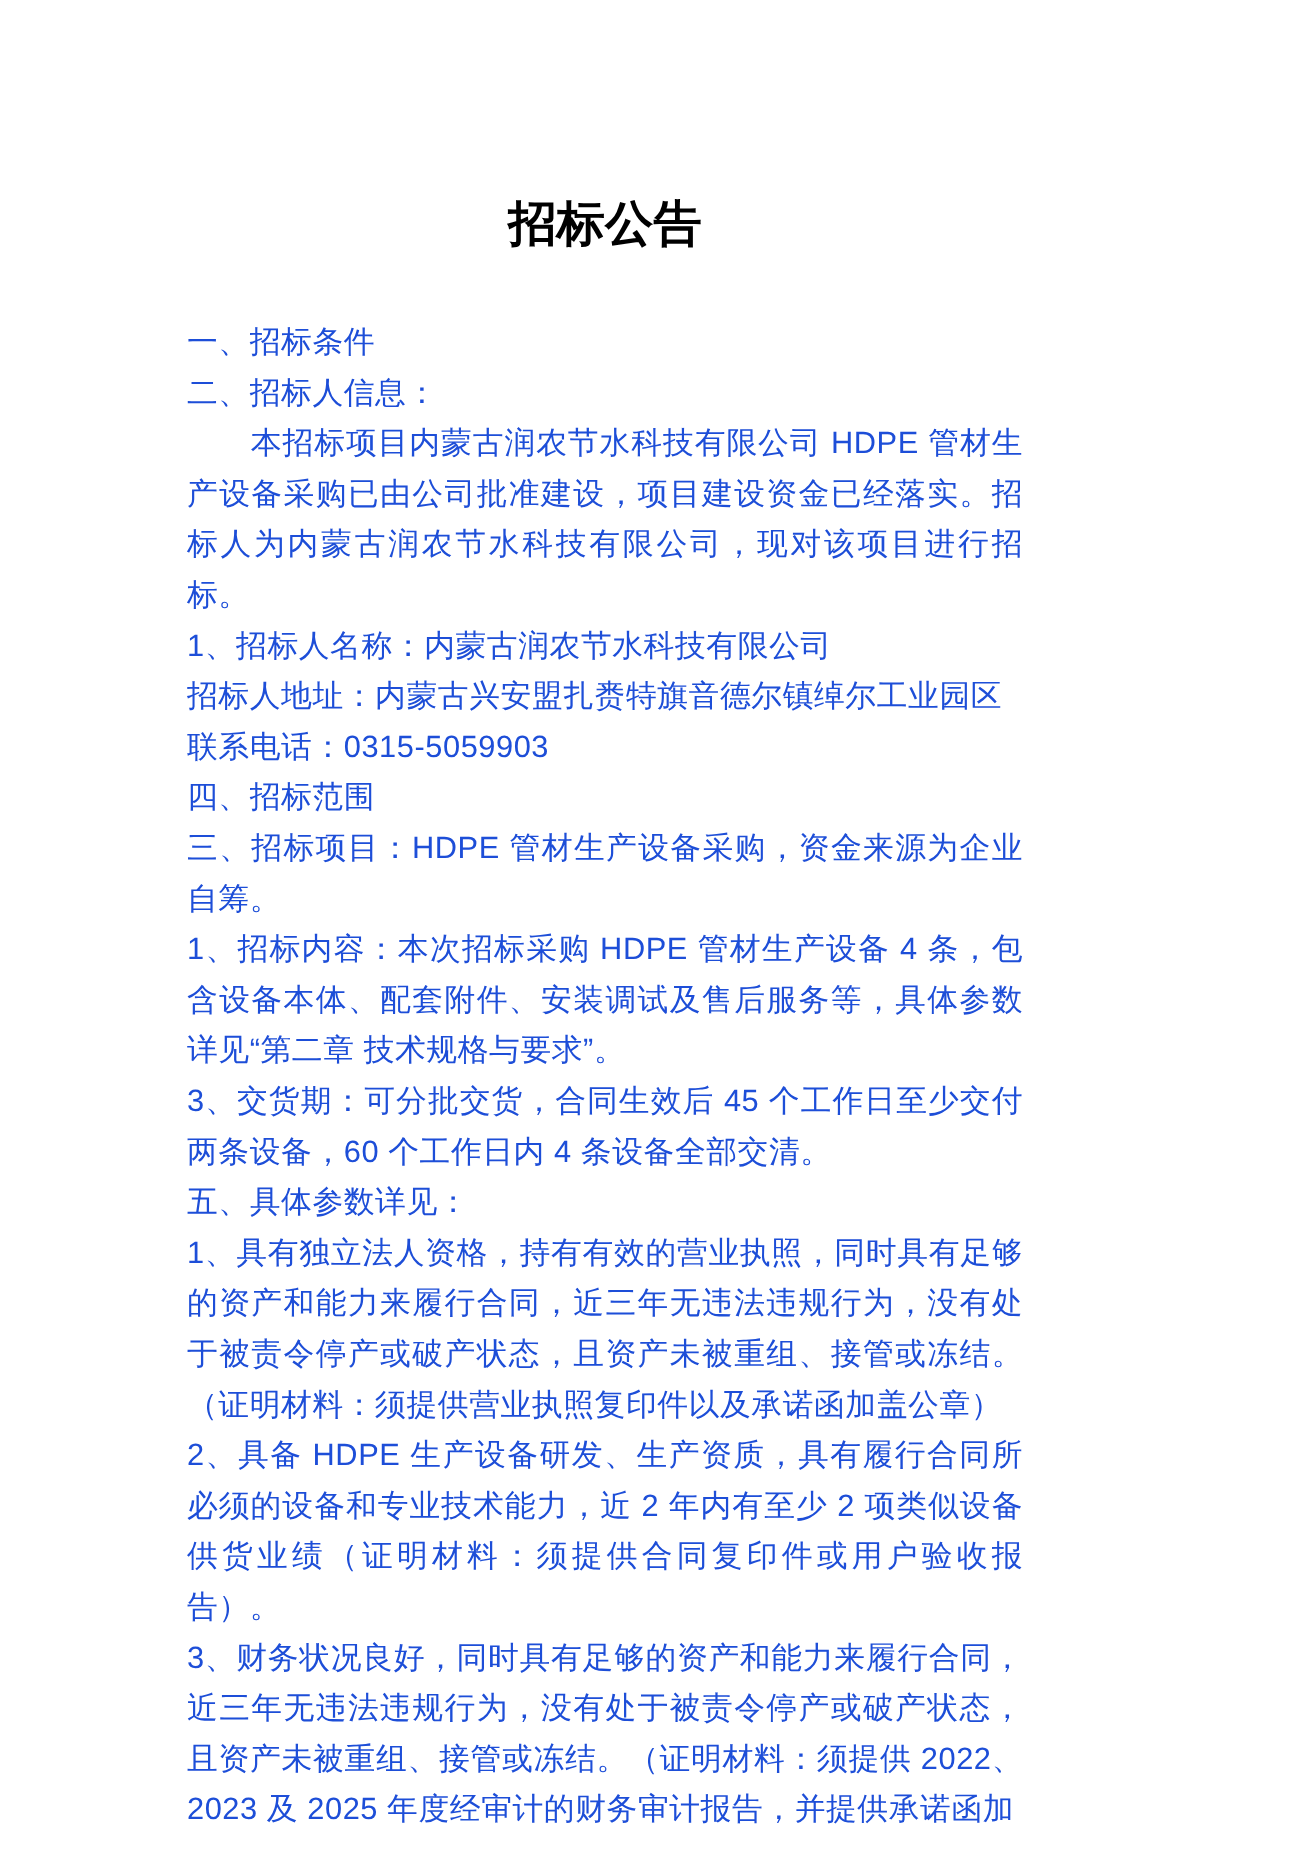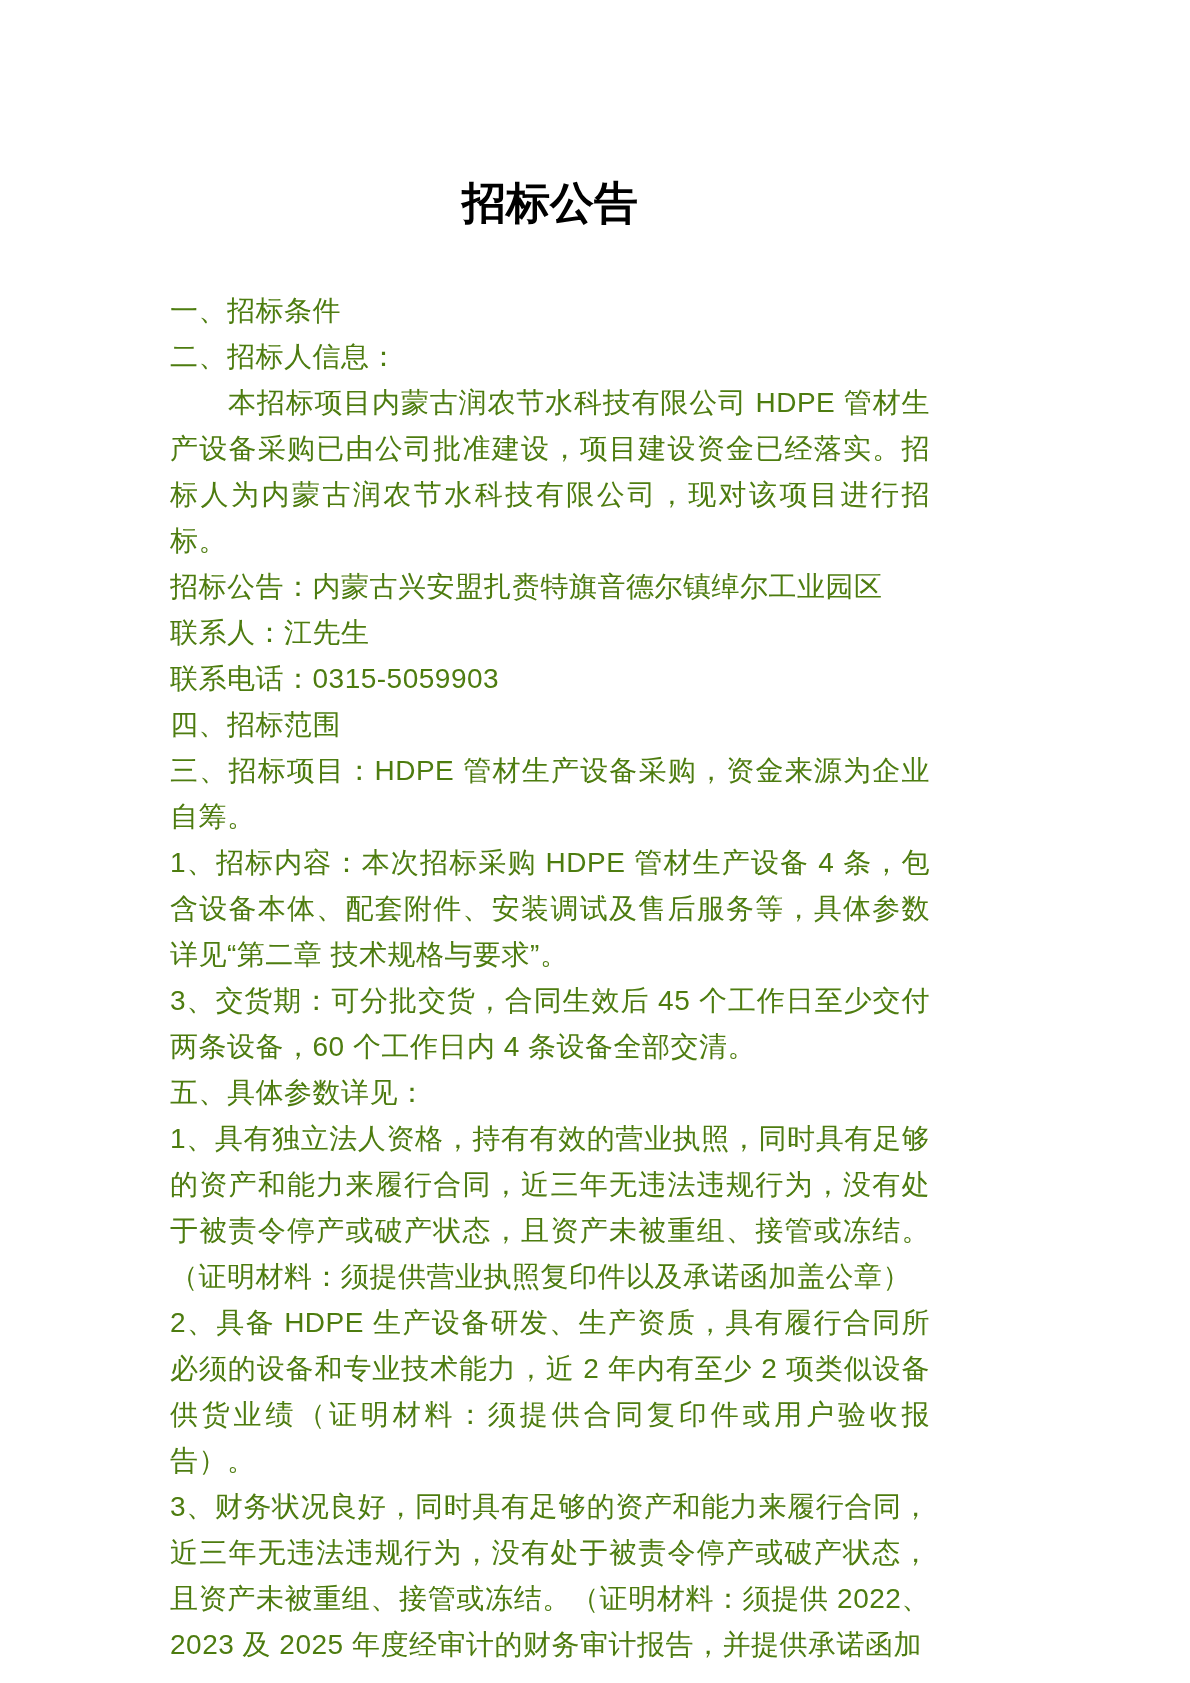--- a/index.html
+++ b/index.html
@@ -23,43 +23,43 @@
     font-weight: 700;
     font-size: 44px;
     line-height: 56px;
     color: #000000;
   }
   .doc-body {
     margin: 56px 170px 0 170px;
     font-family: "Liberation Sans", "DejaVu Serif", "DejaVu Sans", serif;
     font-size: 28px;
     line-height: 46px;
-    color: #4d7c0f;
+    color: #1d4ed8;
   }
   .para {
     margin: 0;
     text-align: justify;
     letter-spacing: 0.5px;
     word-break: break-all;
   }
   .para.indent {
     text-indent: 58px;
   }
 </style>
 </head>
 <body>
 
 <div class="page">
   <h1 class="doc-title">招标公告</h1>
   <div class="doc-body" id="doc-body">
       <p class="para">一、招标条件</p>
       <p class="para">二、招标人信息：</p>
       <p class="para indent">本招标项目内蒙古润农节水科技有限公司 HDPE 管材生产设备采购已由公司批准建设，项目建设资金已经落实。招标人为内蒙古润农节水科技有限公司，现对该项目进行招标。</p>
-      <p class="para">招标公告：内蒙古兴安盟扎赉特旗音德尔镇绰尔工业园区</p>
-      <p class="para">联系人：江先生</p>
+      <p class="para">1、招标人名称：内蒙古润农节水科技有限公司</p>
+      <p class="para">招标人地址：内蒙古兴安盟扎赉特旗音德尔镇绰尔工业园区</p>
       <p class="para">联系电话：0315-5059903</p>
       <p class="para">四、招标范围</p>
       <p class="para">三、招标项目：HDPE 管材生产设备采购，资金来源为企业自筹。</p>
       <p class="para">1、招标内容：本次招标采购 HDPE 管材生产设备 4 条，包含设备本体、配套附件、安装调试及售后服务等，具体参数详见“第二章 技术规格与要求”。</p>
       <p class="para">3、交货期：可分批交货，合同生效后 45 个工作日至少交付两条设备，60 个工作日内 4 条设备全部交清。</p>
       <p class="para">五、具体参数详见：</p>
       <p class="para">1、具有独立法人资格，持有有效的营业执照，同时具有足够的资产和能力来履行合同，近三年无违法违规行为，没有处于被责令停产或破产状态，且资产未被重组、接管或冻结。（证明材料：须提供营业执照复印件以及承诺函加盖公章）</p>
       <p class="para">2、具备 HDPE 生产设备研发、生产资质，具有履行合同所必须的设备和专业技术能力，近 2 年内有至少 2 项类似设备供货业绩（证明材料：须提供合同复印件或用户验收报告）。</p>
       <p class="para">3、财务状况良好，同时具有足够的资产和能力来履行合同，近三年无违法违规行为，没有处于被责令停产或破产状态，且资产未被重组、接管或冻结。（证明材料：须提供 2022、2023 及 2025 年度经审计的财务审计报告，并提供承诺函加</p>
     </div>

